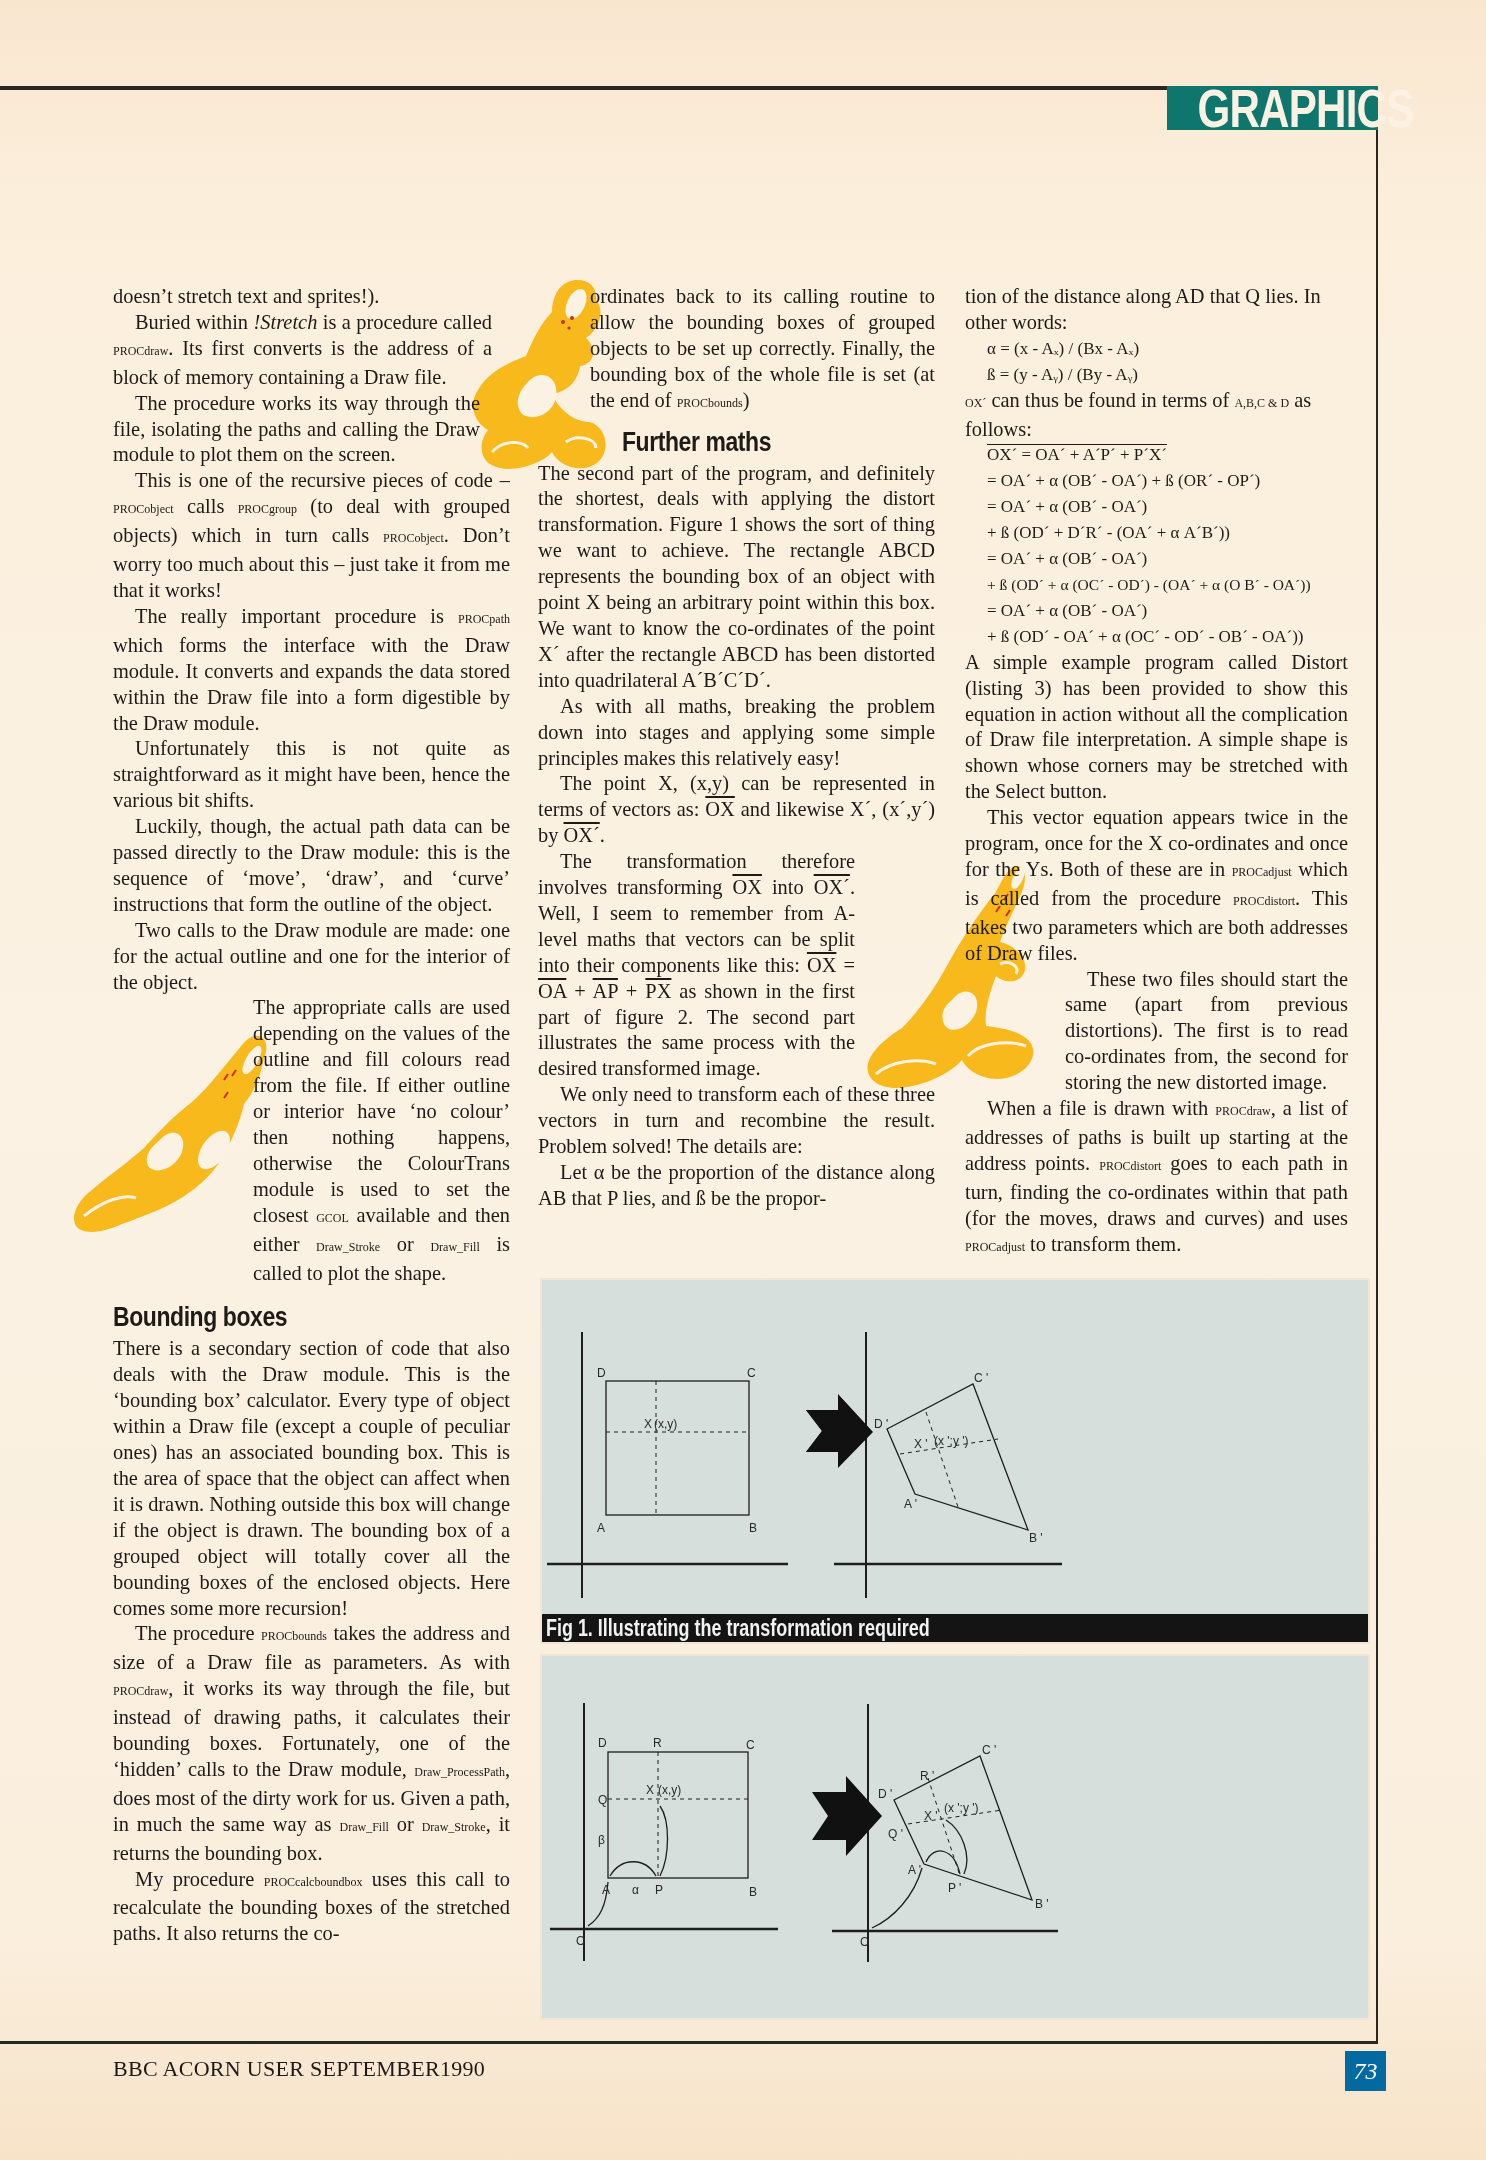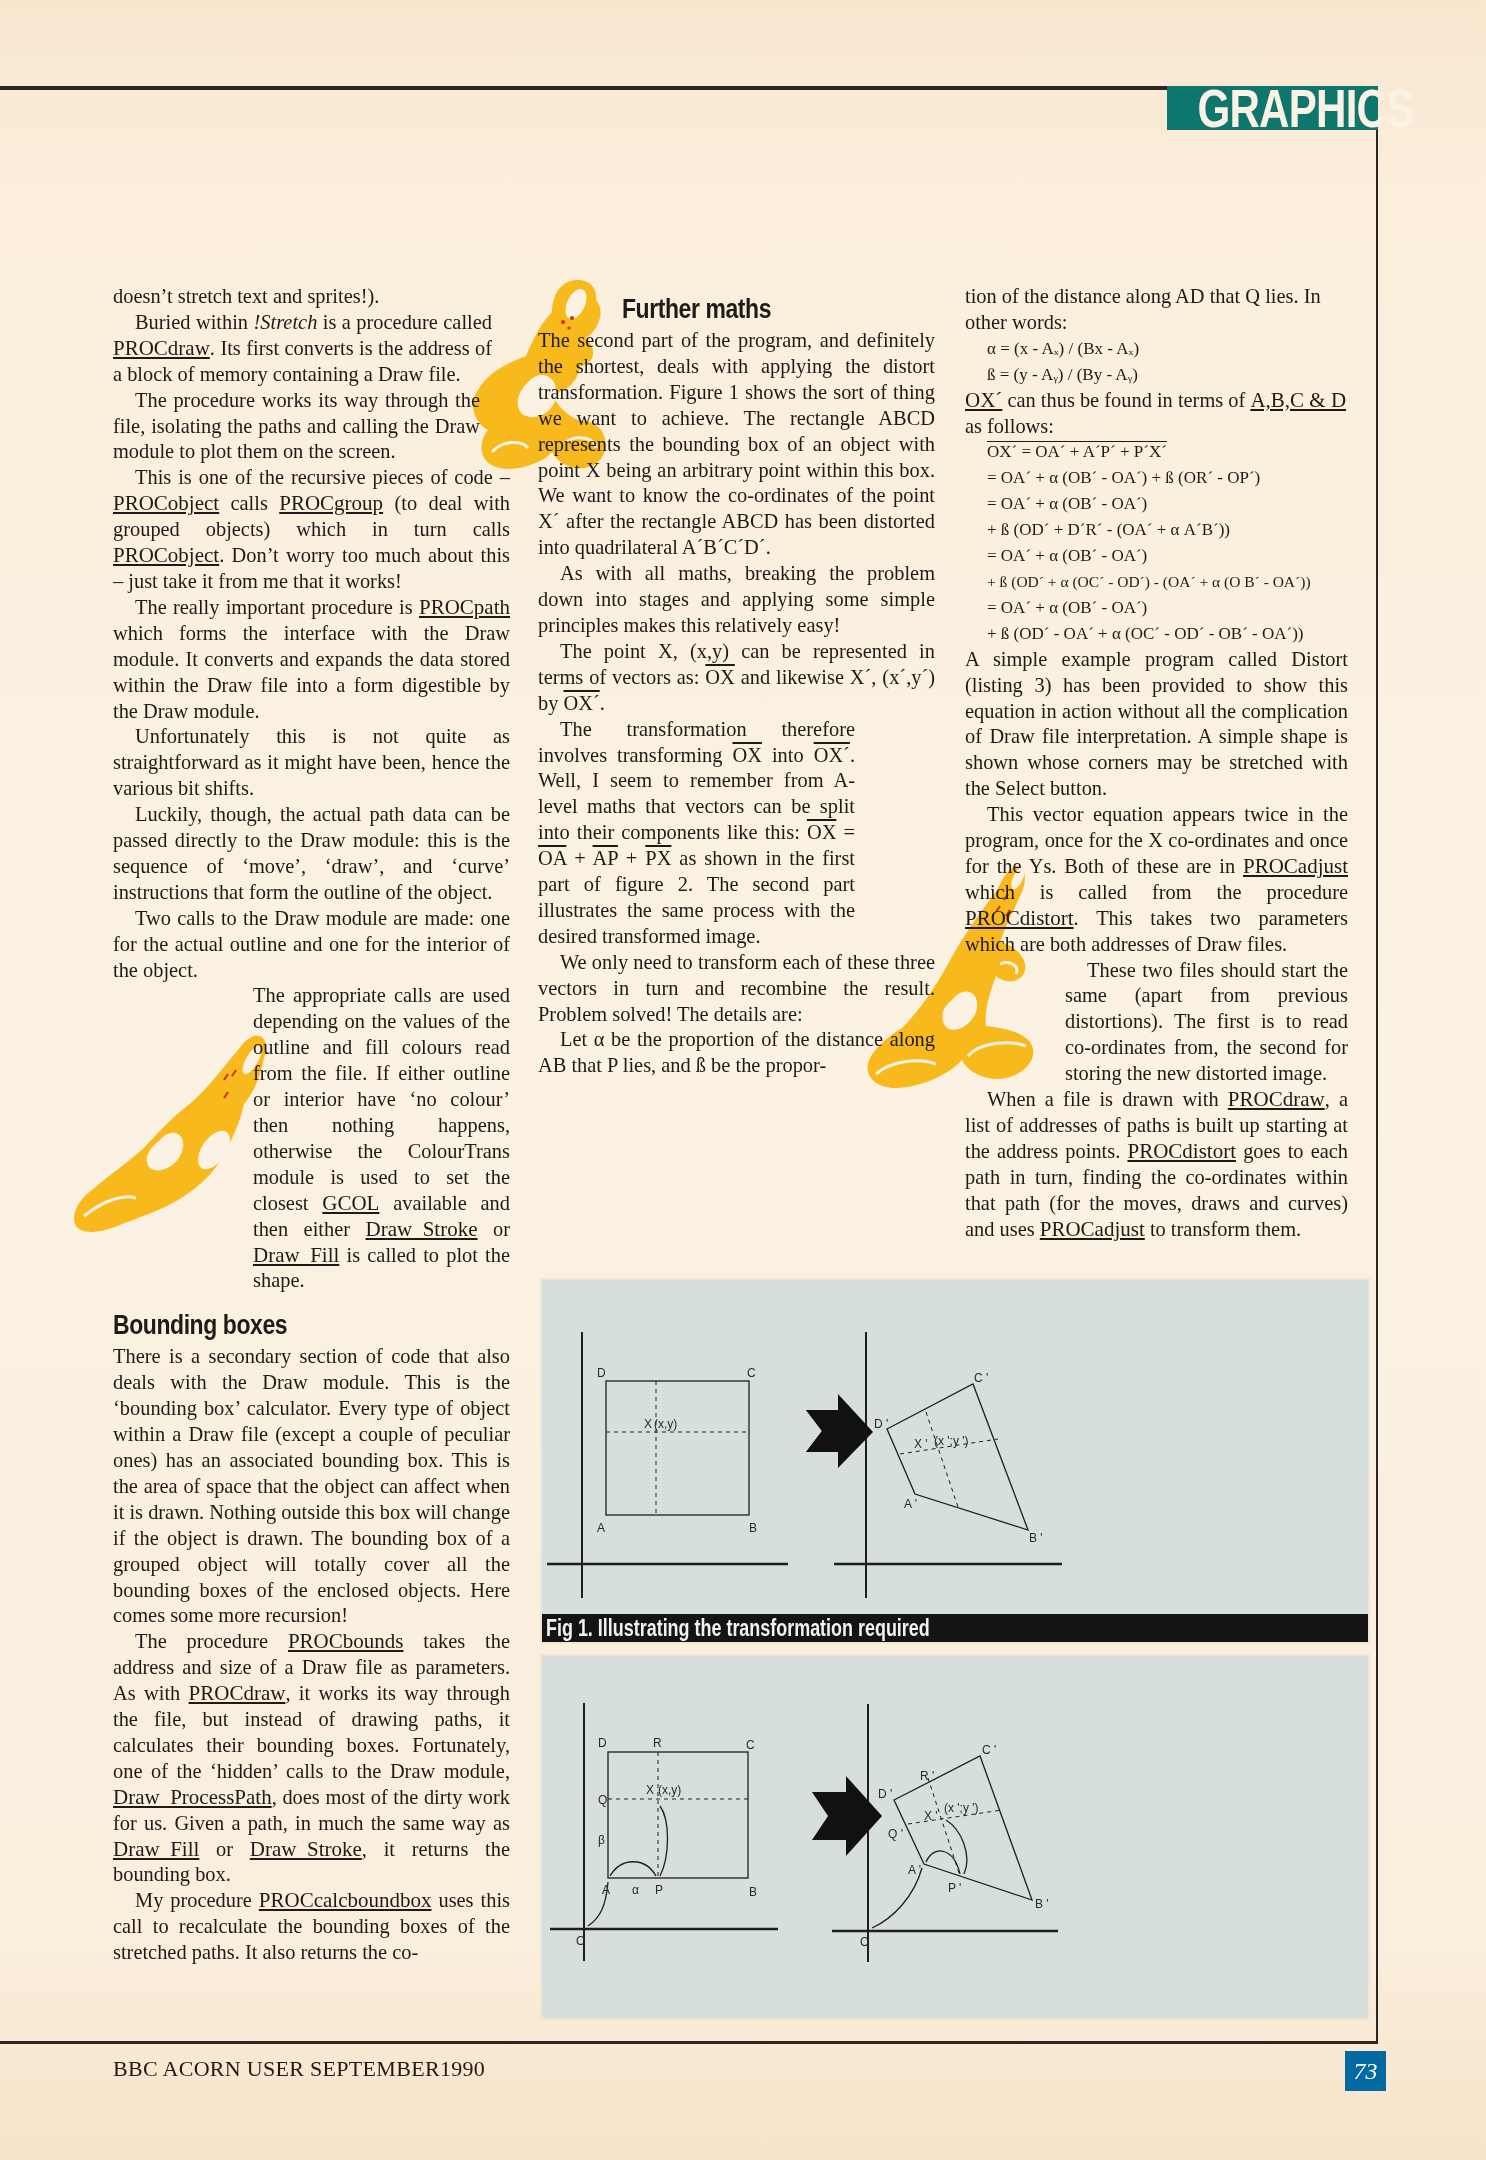--- a/index.html
+++ b/index.html
@@ -24,21 +24,21 @@
     left:113px; top:2056px; font-size:22px; letter-spacing:0.3px; color:#1d1a17;
   }
   .page-num {
     left:1345px; top:2051px; width:41px; height:40px; background:#0369a1; color:#fff;
     font-style:italic; font-size:24px; line-height:40px; text-align:center;
   }
 
   .col { position:absolute; font-size:20.4px; line-height:25.9px; text-align:justify; hyphens:manual; }
   .col p { margin:0; }
   .col p.ind { text-indent:22px; }
-  .sc { font-size:21px; letter-spacing:0;text-decoration:underline; }
+  .sc { font-size:12px; letter-spacing:0; }
   .it { font-style:italic; }
   .ov { text-decoration:overline; }
   .heading {
     font-family:"Liberation Sans", "DejaVu Sans", sans-serif; font-weight:bold;
     font-size:28px; line-height:34px; margin:14px 0 2px 0; letter-spacing:-0.5px;
   }
   .heading span { display:inline-block; transform:scaleX(0.82); transform-origin:left; }
   .math { font-size:17px; line-height:25.9px; text-align:left; white-space:nowrap; }
   .math.i1 { padding-left:22px; }
   .math.i2 { padding-left:22px; }
@@ -125,20 +125,21 @@
   <p class="ind"><span>Luckily, though, the actual path data can be passed directly to the Draw module: this is the sequence of ‘move’, ‘draw’, and ‘curve’ instructions that form the outline of the object.</span></p>
   <p class="ind" style="padding-left:0"><span>Two calls to the Draw module are made: one for the actual outline and one for the interior of the object.</span></p>
   <p class="ind" style="padding-left:140px;text-indent:0"><span>The appropriate calls are used depending on the values of the outline and fill colours read from the file. If either outline or interior have ‘no colour’ then nothing happens, otherwise the ColourTrans module is used to set the closest </span><span class="sc">GCOL</span><span> available and then either </span><span class="sc">Draw_Stroke</span><span> or </span><span class="sc">Draw_Fill</span><span> is called to plot the shape.</span></p>
   <div class="heading"><span>Bounding boxes</span></div>
   <p><span>There is a secondary section of code that also deals with the Draw module. This is the ‘bounding box’ calculator. Every type of object within a Draw file (except a couple of peculiar ones) has an associated bounding box. This is the area of space that the object can affect when it is drawn. Nothing outside this box will change if the object is drawn. The bounding box of a grouped object will totally cover all the bounding boxes of the enclosed objects. Here comes some more recursion!</span></p>
   <p class="ind"><span>The procedure </span><span class="sc">PROCbounds</span><span> takes the address and size of a Draw file as parameters. As with </span><span class="sc">PROCdraw</span><span>, it works its way through the file, but instead of drawing paths, it calculates their bounding boxes. Fortunately, one of the ‘hidden’ calls to the Draw module, </span><span class="sc">Draw_ProcessPath</span><span>, does most of the dirty work for us. Given a path, in much the same way as </span><span class="sc">Draw_Fill</span><span> or </span><span class="sc">Draw_Stroke</span><span>, it returns the bounding box.</span></p>
   <p class="ind"><span>My procedure </span><span class="sc">PROCcalcboundbox</span><span> uses this call to recalculate the bounding boxes of the stretched paths. It also returns the co-</span></p>
 </div>
 
 <div class="col" style="left:538px;top:284px;width:397px;">
+  <p style="padding-left:52px"><span>ordinates back to its calling routine to allow the bounding boxes of grouped objects to be set up correctly. Finally, the bounding box of the whole file is set (at the end of </span><span class="sc">PROCbounds</span><span>)</span></p>
   <div class="heading" style="padding-left:84px;margin-top:8px"><span>Further maths</span></div>
   <p><span>The second part of the program, and definitely the shortest, deals with applying the distort transformation. Figure 1 shows the sort of thing we want to achieve. The rectangle ABCD represents the bounding box of an object with point X being an arbitrary point within this box. We want to know the co-ordinates of the point X´ after the rectangle ABCD has been distorted into quadrilateral A´B´C´D´.</span></p>
   <p class="ind"><span>As with all maths, breaking the problem down into stages and applying some simple principles makes this relatively easy!</span></p>
   <p class="ind"><span>The point X, (x,y) can be represented in terms of vectors as: </span><span class="ov">OX</span><span> and likewise X´, (x´,y´) by </span><span class="ov">OX´</span><span>.</span></p>
   <p class="ind" style="margin-right:80px"><span>The transformation therefore involves transforming </span><span class="ov">OX</span><span> into </span><span class="ov">OX´</span><span>. Well, I seem to remember from A-level maths that vectors can be split into their components like this: </span><span class="ov">OX</span><span> = </span><span class="ov">OA</span><span> + </span><span class="ov">AP</span><span> + </span><span class="ov">PX</span><span> as shown in the first part of figure 2. The second part illustrates the same process with the desired transformed image.</span></p>
   <p class="ind"><span>We only need to transform each of these three vectors in turn and recombine the result. Problem solved! The details are:</span></p>
   <p class="ind"><span>Let α be the proportion of the distance along AB that P lies, and ß be the propor-</span></p>
 </div>
 
 <div class="col" style="left:965px;top:284px;width:383px;">

